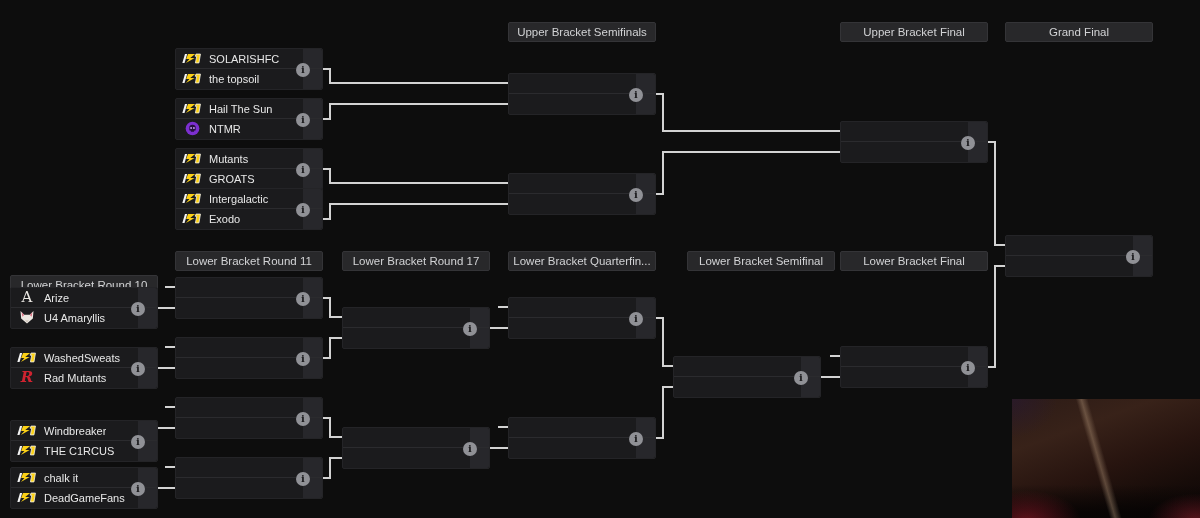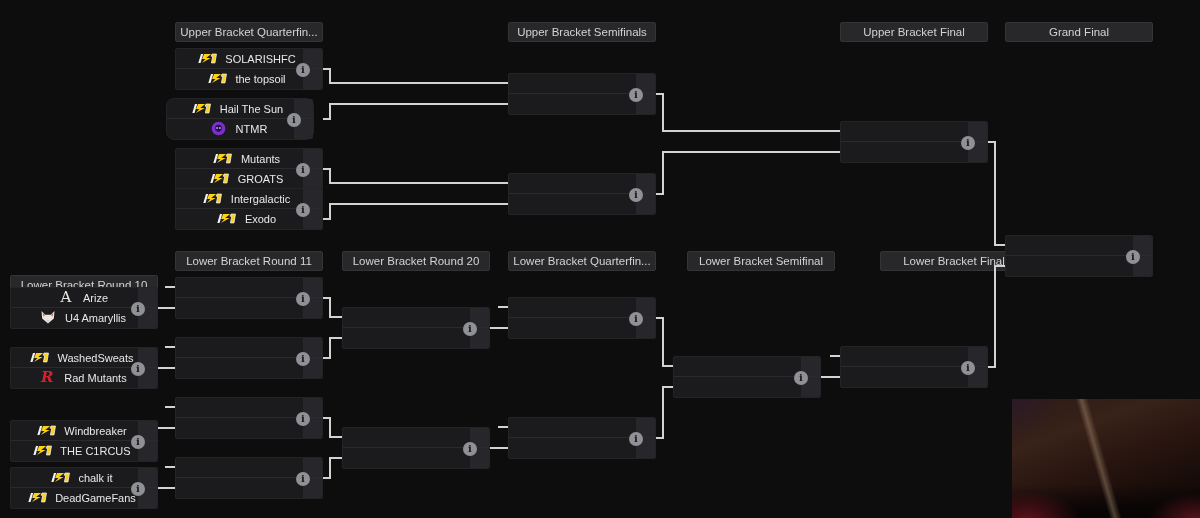--- a/index.html
+++ b/index.html
@@ -17,21 +17,21 @@
     position:absolute;width:148px;height:42px;box-sizing:border-box;
     background:#1b1b1d;border:1px solid #242427;border-radius:2px;z-index:2;
   }
   .score-col{
     position:absolute;top:0;right:0;width:19px;height:100%;
     background:#27272b;border-radius:0 2px 2px 0;
   }
   .divider{position:absolute;top:19px;left:0;right:0;height:1px;background:#2b2b2e;}
   .slot{
     position:absolute;left:0;width:128px;height:19px;
-    display:flex;align-items:center;padding-left:12px;box-sizing:border-box;gap:5px;justify-content:center;
+    display:flex;align-items:center;padding-left:4px;box-sizing:border-box;gap:5px;
   }
   .slot.top{top:0;}
   .slot.bottom{bottom:1px;}
   .team-icon{flex:0 0 24px;width:24px;display:flex;align-items:center;justify-content:center;height:16px;}
   .glyph-a{font-family:"DejaVu Serif",serif;color:#eae7e2;font-size:15px;line-height:15px;}
   .glyph-r{font-family:"DejaVu Serif",serif;font-style:italic;font-weight:bold;color:#cf2330;font-size:15px;line-height:15px;}
   .team-name{color:#e8e8e8;font-size:11px;white-space:nowrap;overflow:hidden;}
   .info-badge{
     position:absolute;right:12px;top:14px;width:14px;height:14px;border-radius:50%;
     background:#909196;color:#1a1a1c;font-family:"DejaVu Serif",serif;font-weight:bold;
@@ -48,31 +48,30 @@
       linear-gradient(180deg, transparent 72%, rgba(5,3,3,.85) 95%),
       linear-gradient(160deg, #2c1b16 0%, #382219 28%, #27140f 55%, #170c09 78%, #0d0606 100%);
     z-index:4;
   }
 </style>
 </head>
 <body>
 
 <div id="stage">
 
-  <div class="round-header" style="left:175px;top:22px;">Upper Bracket Quarterfin...</div>
   <div class="round-header" style="left:508px;top:22px;">Upper Bracket Semifinals</div>
   <div class="round-header" style="left:1005px;top:22px;">Grand Final</div>
   <div class="round-header" style="left:840px;top:22px;">Upper Bracket Final</div>
 
   <div class="round-header" style="left:10px;top:251px;margin-top:24px;">Lower Bracket Round 10</div>
   <div class="round-header" style="left:175px;top:251px;">Lower Bracket Round 11</div>
-  <div class="round-header" style="left:342px;top:251px;">Lower Bracket Round 20</div>
+  <div class="round-header" style="left:342px;top:251px;">Lower Bracket Round 17</div>
   <div class="round-header" style="left:508px;top:251px;">Lower Bracket Quarterfin...</div>
   <div class="round-header" style="left:673px;top:251px;margin-left:14px;">Lower Bracket Semifinal</div>
-  <div class="round-header" style="left:840px;top:251px;margin-left:40px;">Lower Bracket Final</div>
+  <div class="round-header" style="left:840px;top:251px;">Lower Bracket Final</div>
 
   <div class="corner-photo"></div>
 
 <div class="match" style="left: 175px; top: 48px;">
       <div class="score-col"></div>
       <div class="slot top">
         <span class="team-icon">
           <svg viewBox="0 0 26 16" width="23" height="15">
             <polygon points="1.5,13 4.5,3 7,3 4,13" fill="#f3f3f3"></polygon>
             <polygon points="8,3 16,3 10.5,7.3 15.5,7.3 5.5,13 9.5,8.6 5.8,8.6" fill="#fcd116"></polygon>
@@ -87,21 +86,21 @@
             <polygon points="1.5,13 4.5,3 7,3 4,13" fill="#f3f3f3"></polygon>
             <polygon points="8,3 16,3 10.5,7.3 15.5,7.3 5.5,13 9.5,8.6 5.8,8.6" fill="#fcd116"></polygon>
             <polygon points="17,3 22,3 20.3,13 16.3,13 17.8,5.4 15.9,5.4" fill="#fcd116" stroke="#f3f3f3" stroke-width="0.9"></polygon>
           </svg>
         </span>
         <span class="team-name">the topsoil</span>
       </div>
       <div class="divider"></div>
       <div class="info-badge">i</div>
     </div>
-    <div class="match" style="left: 166px; top: 98px; border-radius: 8px;">
+    <div class="match" style="left: 175px; top: 98px;">
       <div class="score-col"></div>
       <div class="slot top">
         <span class="team-icon">
           <svg viewBox="0 0 26 16" width="23" height="15">
             <polygon points="1.5,13 4.5,3 7,3 4,13" fill="#f3f3f3"></polygon>
             <polygon points="8,3 16,3 10.5,7.3 15.5,7.3 5.5,13 9.5,8.6 5.8,8.6" fill="#fcd116"></polygon>
             <polygon points="17,3 22,3 20.3,13 16.3,13 17.8,5.4 15.9,5.4" fill="#fcd116" stroke="#f3f3f3" stroke-width="0.9"></polygon>
           </svg>
         </span>
         <span class="team-name">Hail The Sun</span>

